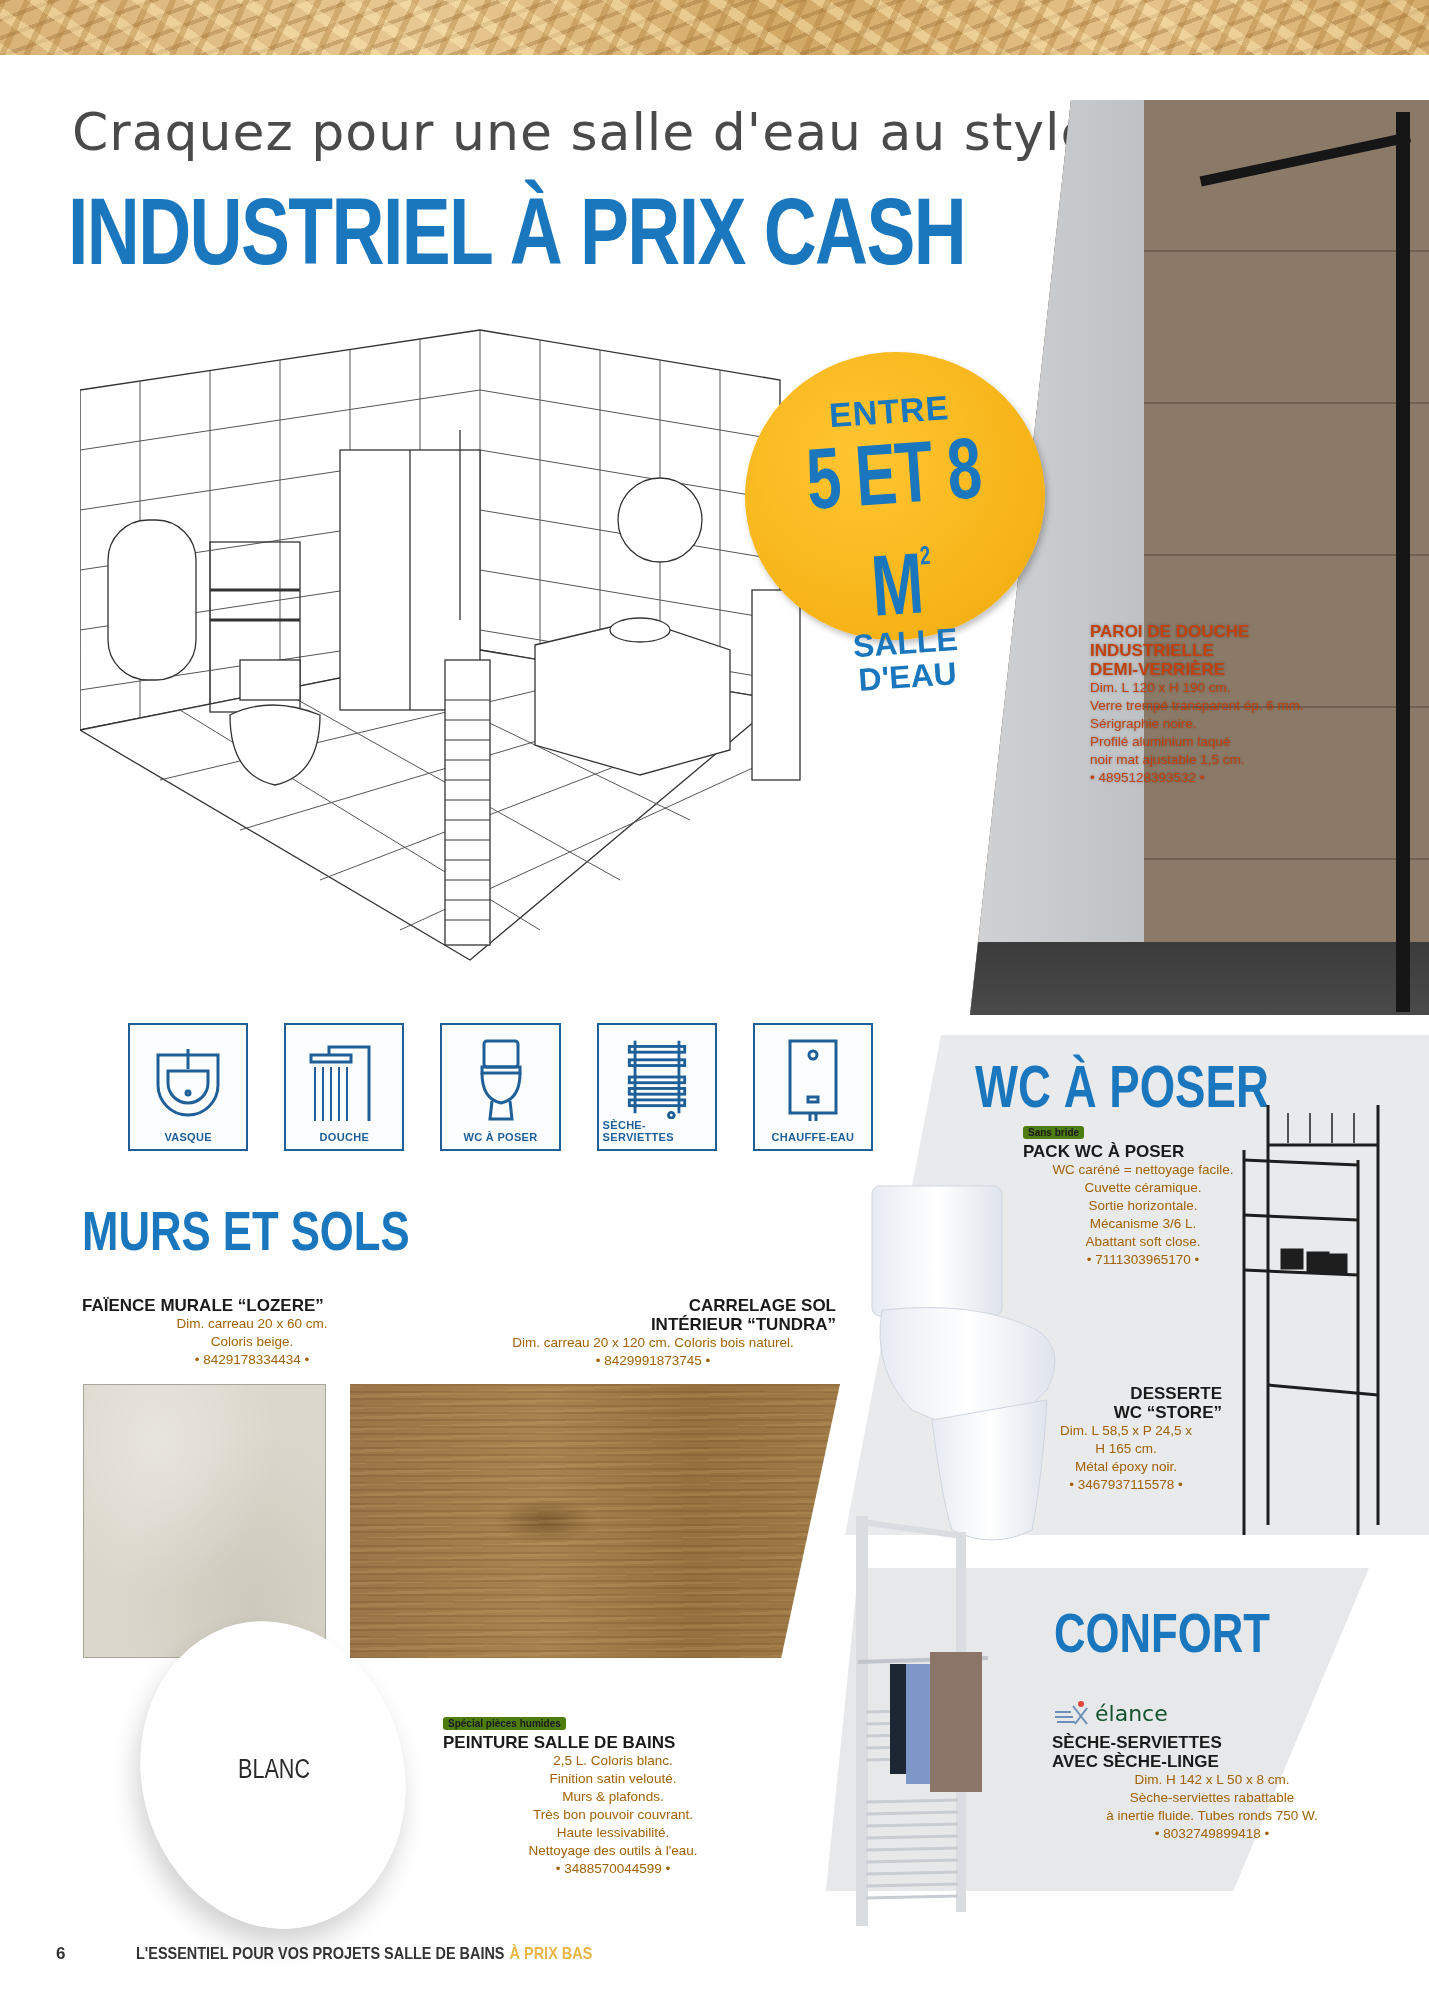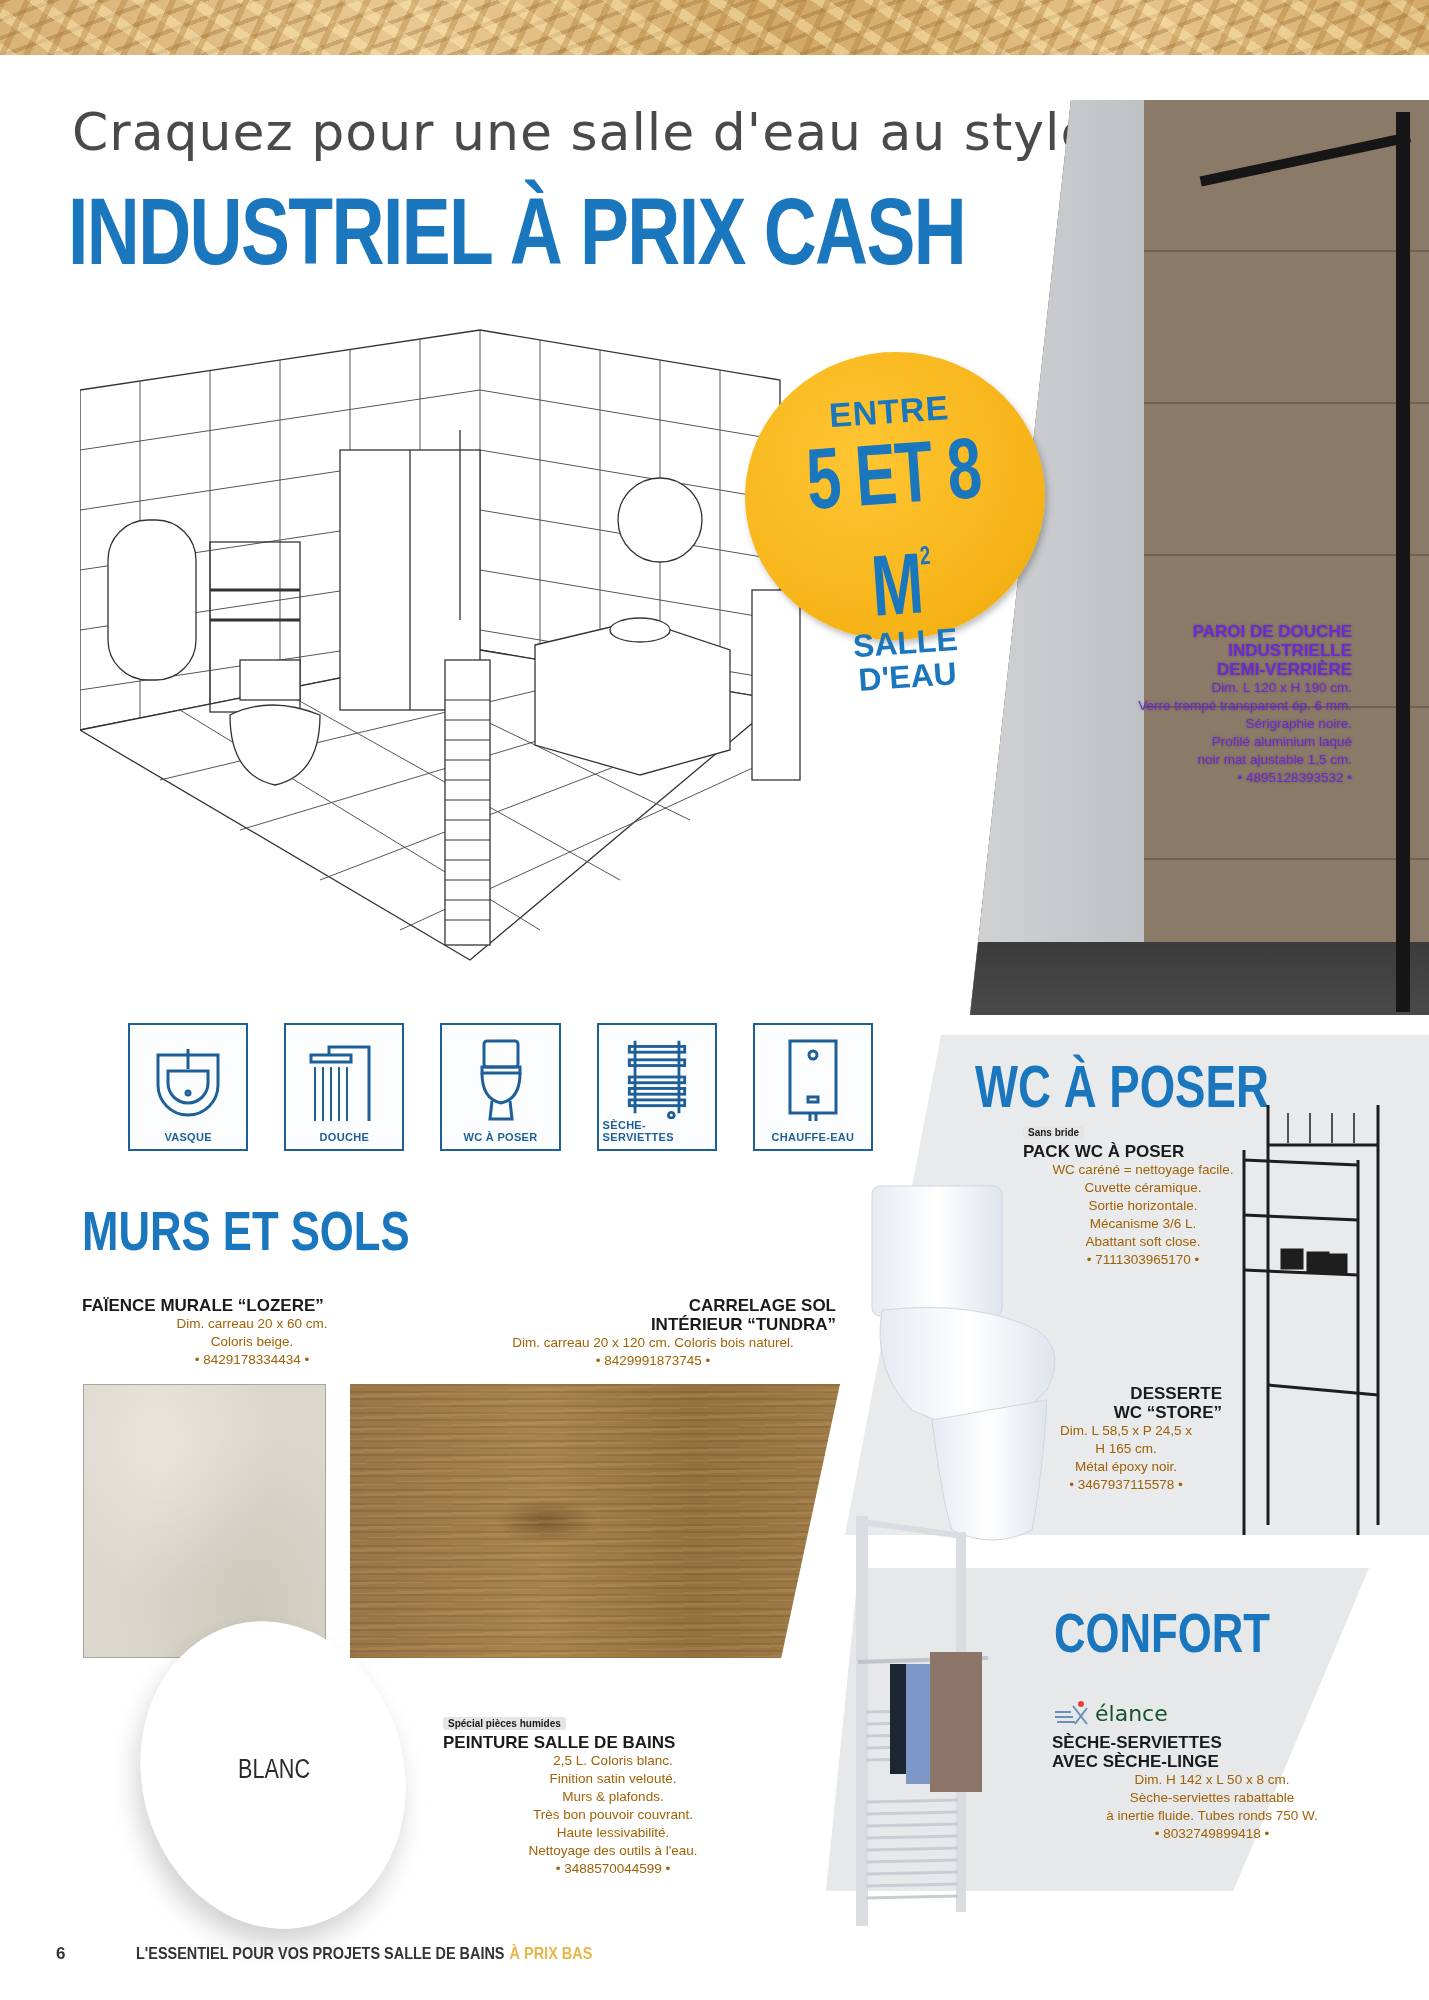--- a/index.html
+++ b/index.html
@@ -33,21 +33,21 @@
       clip-path: polygon(22% 0, 100% 0, 100% 100%, 0 100%);
       background:
         linear-gradient(180deg, transparent 92%, #3b3b3b 92%, #4a4a4a 100%),
         linear-gradient(90deg, #d0d2d4 0, #bfc2c5 38%, transparent 38%),
         repeating-linear-gradient(180deg, #8c7a68 0 150px, #6f6154 150px 152px),
         #8a7866;
     }
     .shower-frame-v { left: 1396px; top: 112px; width: 14px; height: 900px; background: #161616; }
     .shower-frame-h { left: 1196px; top: 132px; width: 214px; height: 10px; background: #161616; transform: rotate(-12deg); transform-origin: right center; }
     .shower-text {
-      left: 1090px; top: 622px; width: 262px; text-align: right; color: #6d28d9;
+      left: 1090px; top: 622px; width: 262px; text-align: left; color: #c2410c;
       font-family: "Liberation Sans", sans-serif; text-shadow: 0 0 3px rgba(0,0,0,.35);
     }
     .shower-text .pt { font-weight: bold; font-size: 17px; line-height: 19px; }
     .shower-text .pd { font-size: 13.5px; line-height: 18px; }
 
     
     .room { left: 80px; top: 320px; width: 800px; height: 660px; }
 
     
     .badge {
@@ -104,21 +104,21 @@
       left: 142px; top: 1620px; width: 262px; height: 310px; border-radius: 50%;
       background: radial-gradient(ellipse at 50% 50%, #ffffff 0 74%, #d7dadd 76%, #a9adb1 80%, #ced1d4 84%, #8c9094 88%, #c9ccd0 92%, #eef0f1 96%);
       box-shadow: -8px 14px 26px rgba(0,0,0,.18);
       transform: rotate(-14deg);
     }
     .paint-label {
       left: 238px; top: 1754px; font-size: 27px; color: #2a2a2a; font-family: "Liberation Sans", sans-serif;
       transform: scaleX(0.8); transform-origin: left top;
     }
     .tag {
-      display: inline-block; background: #e5e5e5; color: #1a1a1a; font-weight: bold;
+      display: inline-block; background: #4d7c0f; color: #1a1a1a; font-weight: bold;
       font-size: 10px; padding: 1px 5px; border-radius: 3px; margin-bottom: 3px; font-family: "Liberation Sans", sans-serif;
     }
     .paint-text { left: 443px; top: 1713px; width: 340px; }
 
     
     .wc-panel {
       left: 945px; top: 1035px; width: 484px; height: 500px; background: #e9eaec;
       clip-path: polygon(0 0, 100% 0, 100% 100%, 0 100%);
     }
     .wc-panel-left {

